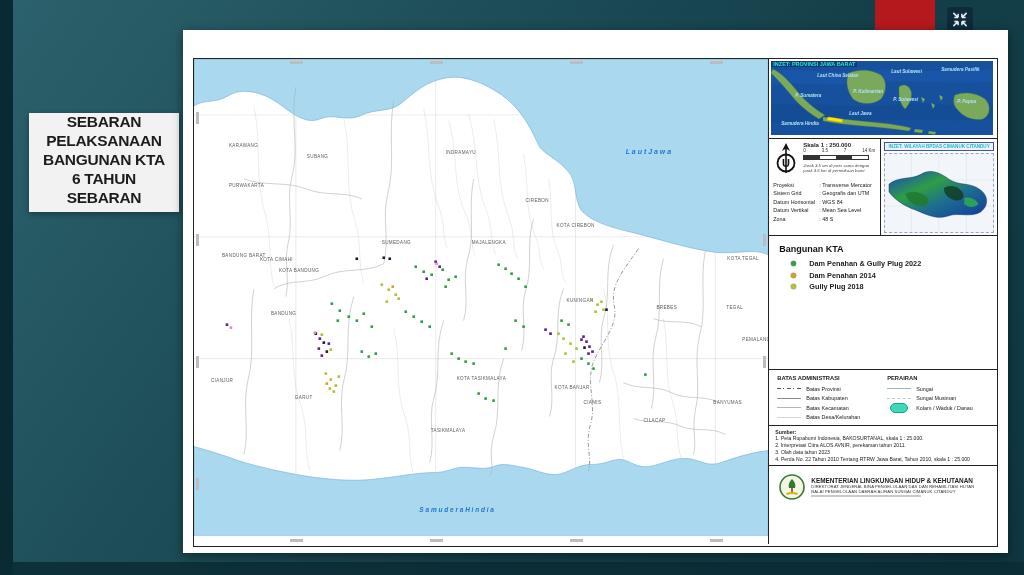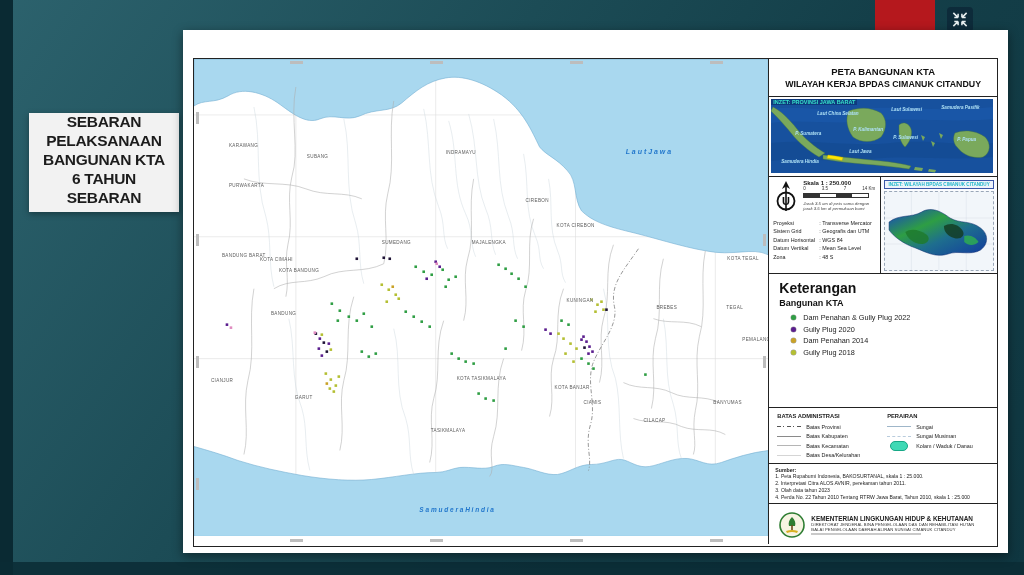--- a/index.html
+++ b/index.html
@@ -46,21 +46,21 @@
   .sbar i:nth-child(1){background:#333}.sbar i:nth-child(2){background:#fff}
   .sbar i:nth-child(3){background:#333}.sbar i:nth-child(4){background:#fff}
   .sbar-labels{display:flex;width:72px;font-size:4.5px;color:#333;justify-content:space-between;}
   .scale-note{font-size:4.3px;font-style:italic;color:#444;margin-top:3px;width:70px;line-height:1.25;}
   .proj{margin-top:5px;font-size:5.4px;color:#222;}
   .proj .pr{display:flex;line-height:1.55;}
   .proj .pl{width:46px;flex:none;}
   .keterangan{height:134px;padding:6px 10px;box-sizing:border-box;}
   .ket-h{font-size:14px;font-weight:bold;color:#111;}
   .ket-s{font-size:9px;font-weight:bold;color:#111;margin-top:2px;margin-bottom:4px;}
-  .leg-row{display:flex;align-items:center;gap:7px;height:11.5px;padding-left:12px;}
+  .leg-row{display:flex;align-items:center;gap:13px;height:11.5px;padding-left:12px;font-weight:bold;}
   .leg-dot{width:5px;height:5px;border-radius:50%;flex:none;box-shadow:0 0 0 .5px rgba(0,0,0,.35);}
   .leg-lab{font-size:7.3px;color:#222;}
   .batas-per{height:56px;display:flex;padding:5px 8px;box-sizing:border-box;gap:8px;}
   .bp-col{flex:1;}
   .bp-h{font-size:5.8px;font-weight:bold;color:#222;margin-bottom:3px;}
   .bp-row{display:flex;align-items:center;gap:5px;height:9.5px;}
   .bp-sym{width:24px;flex:none;display:flex;align-items:center;justify-content:center;}
   .bp-lab{font-size:5.4px;color:#222;}
   .ln{width:24px;height:0;border-top:1px solid #999;}
   .ln.dashdot{border:none;height:1px;background:repeating-linear-gradient(90deg,#555 0 4px,transparent 4px 6px,#555 6px 7.5px,transparent 7.5px 10px);}
@@ -306,24 +306,20 @@
         <div class="smudge" style="left:2px;top:53px;width:3px;height:12px;"></div>
         <div class="smudge" style="left:2px;top:175px;width:3px;height:12px;"></div>
         <div class="smudge" style="left:2px;top:297px;width:3px;height:12px;"></div>
         <div class="smudge" style="left:2px;top:419px;width:3px;height:12px;"></div>
         <div class="smudge" style="right:2px;top:175px;width:3px;height:12px;"></div>
         <div class="smudge" style="right:2px;top:297px;width:3px;height:12px;"></div>
       </div>
 
       <div class="side-col">
 
-        <div class="box title-box">
-          <div class="t1">PETA BANGUNAN KTA</div>
-          <div class="t2">WILAYAH KERJA BPDAS CIMANUK CITANDUY</div>
-        </div>
 
         <div class="box inset1">
           <div class="inset1-hdr">INZET: PROVINSI JAWA BARAT</div>
           <svg viewBox="0 0 222 74" preserveAspectRatio="none">
             <rect x="0" y="0" width="222" height="74" fill="#17519e"></rect>
             <path d="M0,10 C30,6 60,14 90,10 C130,6 170,14 222,8 L222,20 C180,24 140,18 100,22 C60,26 30,20 0,24 Z" fill="#1c5cb0" opacity="0.5"></path>
             <path d="M0,44 C40,40 80,48 120,44 C160,40 200,48 222,44 L222,58 C180,62 140,56 100,60 C60,64 30,58 0,62 Z" fill="#134a90" opacity="0.6"></path>
             <path d="M2,8 C10,12 18,20 26,30 C34,40 44,48 54,54 L48,58 C38,52 28,44 20,34 C12,24 4,16 0,12 Z" fill="#7aa95c" stroke="#4c7a3a" stroke-width="0.4"></path>
             <path d="M52,56 C70,58 90,60 110,62 C122,63 132,65 140,67 L138,70 C124,68 108,66 92,65 C78,64 64,62 52,60 Z" fill="#7aa95c" stroke="#4c7a3a" stroke-width="0.4"></path>
             <path d="M57,56 C62,56.5 67,57.5 72,58.5 L71,61.5 C66,60.5 61,59.8 56,59.2 Z" fill="#ffe600" stroke="#c8a800" stroke-width="0.4"></path>
@@ -417,30 +413,25 @@
                 <path d="M4,30 C14,22 26,26 36,20 C46,14 56,20 64,26 C74,32 84,28 94,36 C102,42 102,52 94,58 C84,64 72,58 62,62 C50,66 40,60 30,56 C18,52 8,44 4,38 Z" fill="url(#dem)" stroke="#0c2a6e" stroke-width="0.5"></path>
                 <path d="M20,40 C26,36 34,38 40,42 C46,46 42,52 36,52 C28,52 22,46 20,40 Z" fill="#1f7a2e" opacity="0.85"></path>
                 <path d="M58,34 C64,30 72,32 76,38 C80,44 74,48 68,46 C62,44 58,40 58,34 Z" fill="#133a1e" opacity="0.8"></path>
                 <path d="M78,44 C84,42 90,46 92,50 C88,54 82,54 78,50 Z" fill="#2fb14e" opacity="0.8"></path>
               </svg>
             </div>
           </div>
         </div>
 
         <div class="box keterangan">
-          <div class="ket-h">Keterangan</div>
           <div class="ket-s">Bangunan KTA</div>
           <div id="legend-items">
               <div class="leg-row">
                 <span class="leg-dot" style="background: rgb(47, 158, 68);"></span>
                 <span class="leg-lab">Dam Penahan &amp; Gully Plug 2022</span>
-              </div>
-              <div class="leg-row">
-                <span class="leg-dot" style="background: rgb(91, 30, 142);"></span>
-                <span class="leg-lab">Gully Plug 2020</span>
               </div>
               <div class="leg-row">
                 <span class="leg-dot" style="background: rgb(201, 162, 39);"></span>
                 <span class="leg-lab">Dam Penahan 2014</span>
               </div>
               <div class="leg-row">
                 <span class="leg-dot" style="background: rgb(180, 191, 51);"></span>
                 <span class="leg-lab">Gully Plug 2018</span>
               </div>
             </div>

